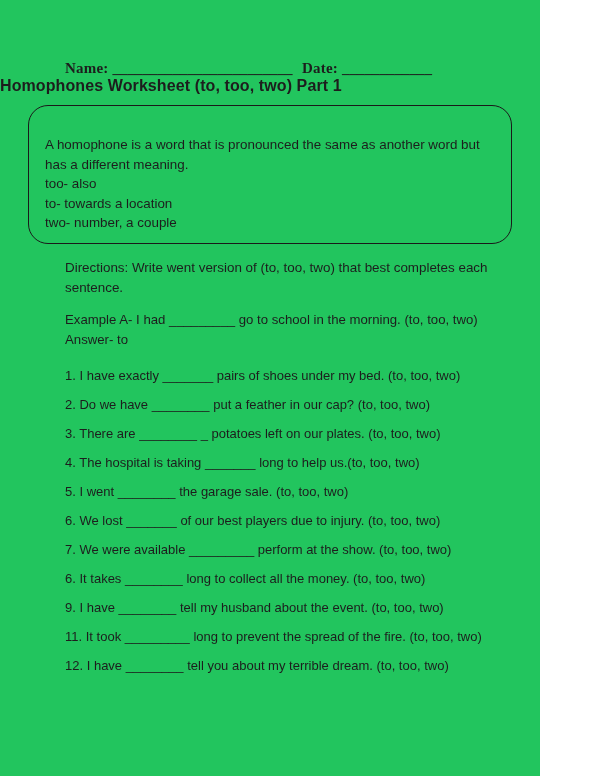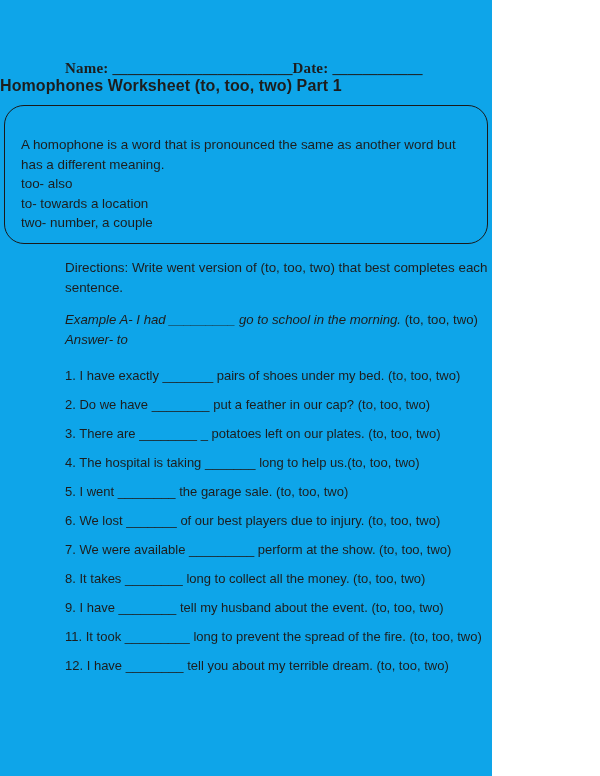--- a/index.html
+++ b/index.html
@@ -6,24 +6,24 @@
   html, body { background: #ffffff; }
   body {
     width: 600px;
     height: 776px;
     font-family: "Liberation Sans", sans-serif;
     color: #1d1d1d;
     position: relative;
     overflow: hidden;
   }
   .page {
-    width: 492px;
+    width: 540px;
     height: 776px;
     padding-top: 60px;
-    background: #0ea5e9;
+    background: #22c55e;
   }
   
   .header-row {
     display: flex;
     justify-content: space-between;
     padding-left: 65px;
     padding-right: 108px;
     font-family: "Liberation Serif", serif;
     font-weight: bold;
     font-size: 15px;
@@ -59,21 +59,21 @@
     font-size: 13.4px;
     line-height: 20px;
   }
   
   .example {
     margin: 12px 0 0 65px;
     width: 500px;
     font-size: 13.2px;
     line-height: 20px;
   }
-  .italic { font-style: italic; }
+  .italic { }
   .upright { font-style: normal; text-align: center; }
   
   .questions {
     margin: 16px 0 0 65px;
     width: 505px;
     font-size: 13px;
   }
   .question {
     line-height: 20px;
     margin-bottom: 9px;
@@ -116,19 +116,19 @@
   </div>
 
   <div class="questions">
     <div class="question">1. I have exactly _______ pairs of shoes under my bed. (to, too, two)</div>
     <div class="question">2. Do we have ________ put a feather in our cap? (to, too, two)</div>
     <div class="question">3. There are ________ _ potatoes left on our plates. (to, too, two)</div>
     <div class="question">4. The hospital is taking _______ long to help us.(to, too, two)</div>
     <div class="question">5. I went ________ the garage sale. (to, too, two)</div>
     <div class="question">6. We lost _______ of our best players due to injury. (to, too, two)</div>
     <div class="question">7. We were available _________ perform at the show. (to, too, two)</div>
-    <div class="question">8. It takes ________ long to collect all the money. (to, too, two)</div>
+    <div class="question">6. It takes ________ long to collect all the money. (to, too, two)</div>
     <div class="question">9. I have ________ tell my husband about the event. (to, too, two)</div>
     <div class="question">11. It took _________ long to prevent the spread of the fire. (to, too, two)</div>
     <div class="question">12. I have ________ tell you about my terrible dream. (to, too, two)</div>
   </div>
 
 </div>
 
 </body></html>

